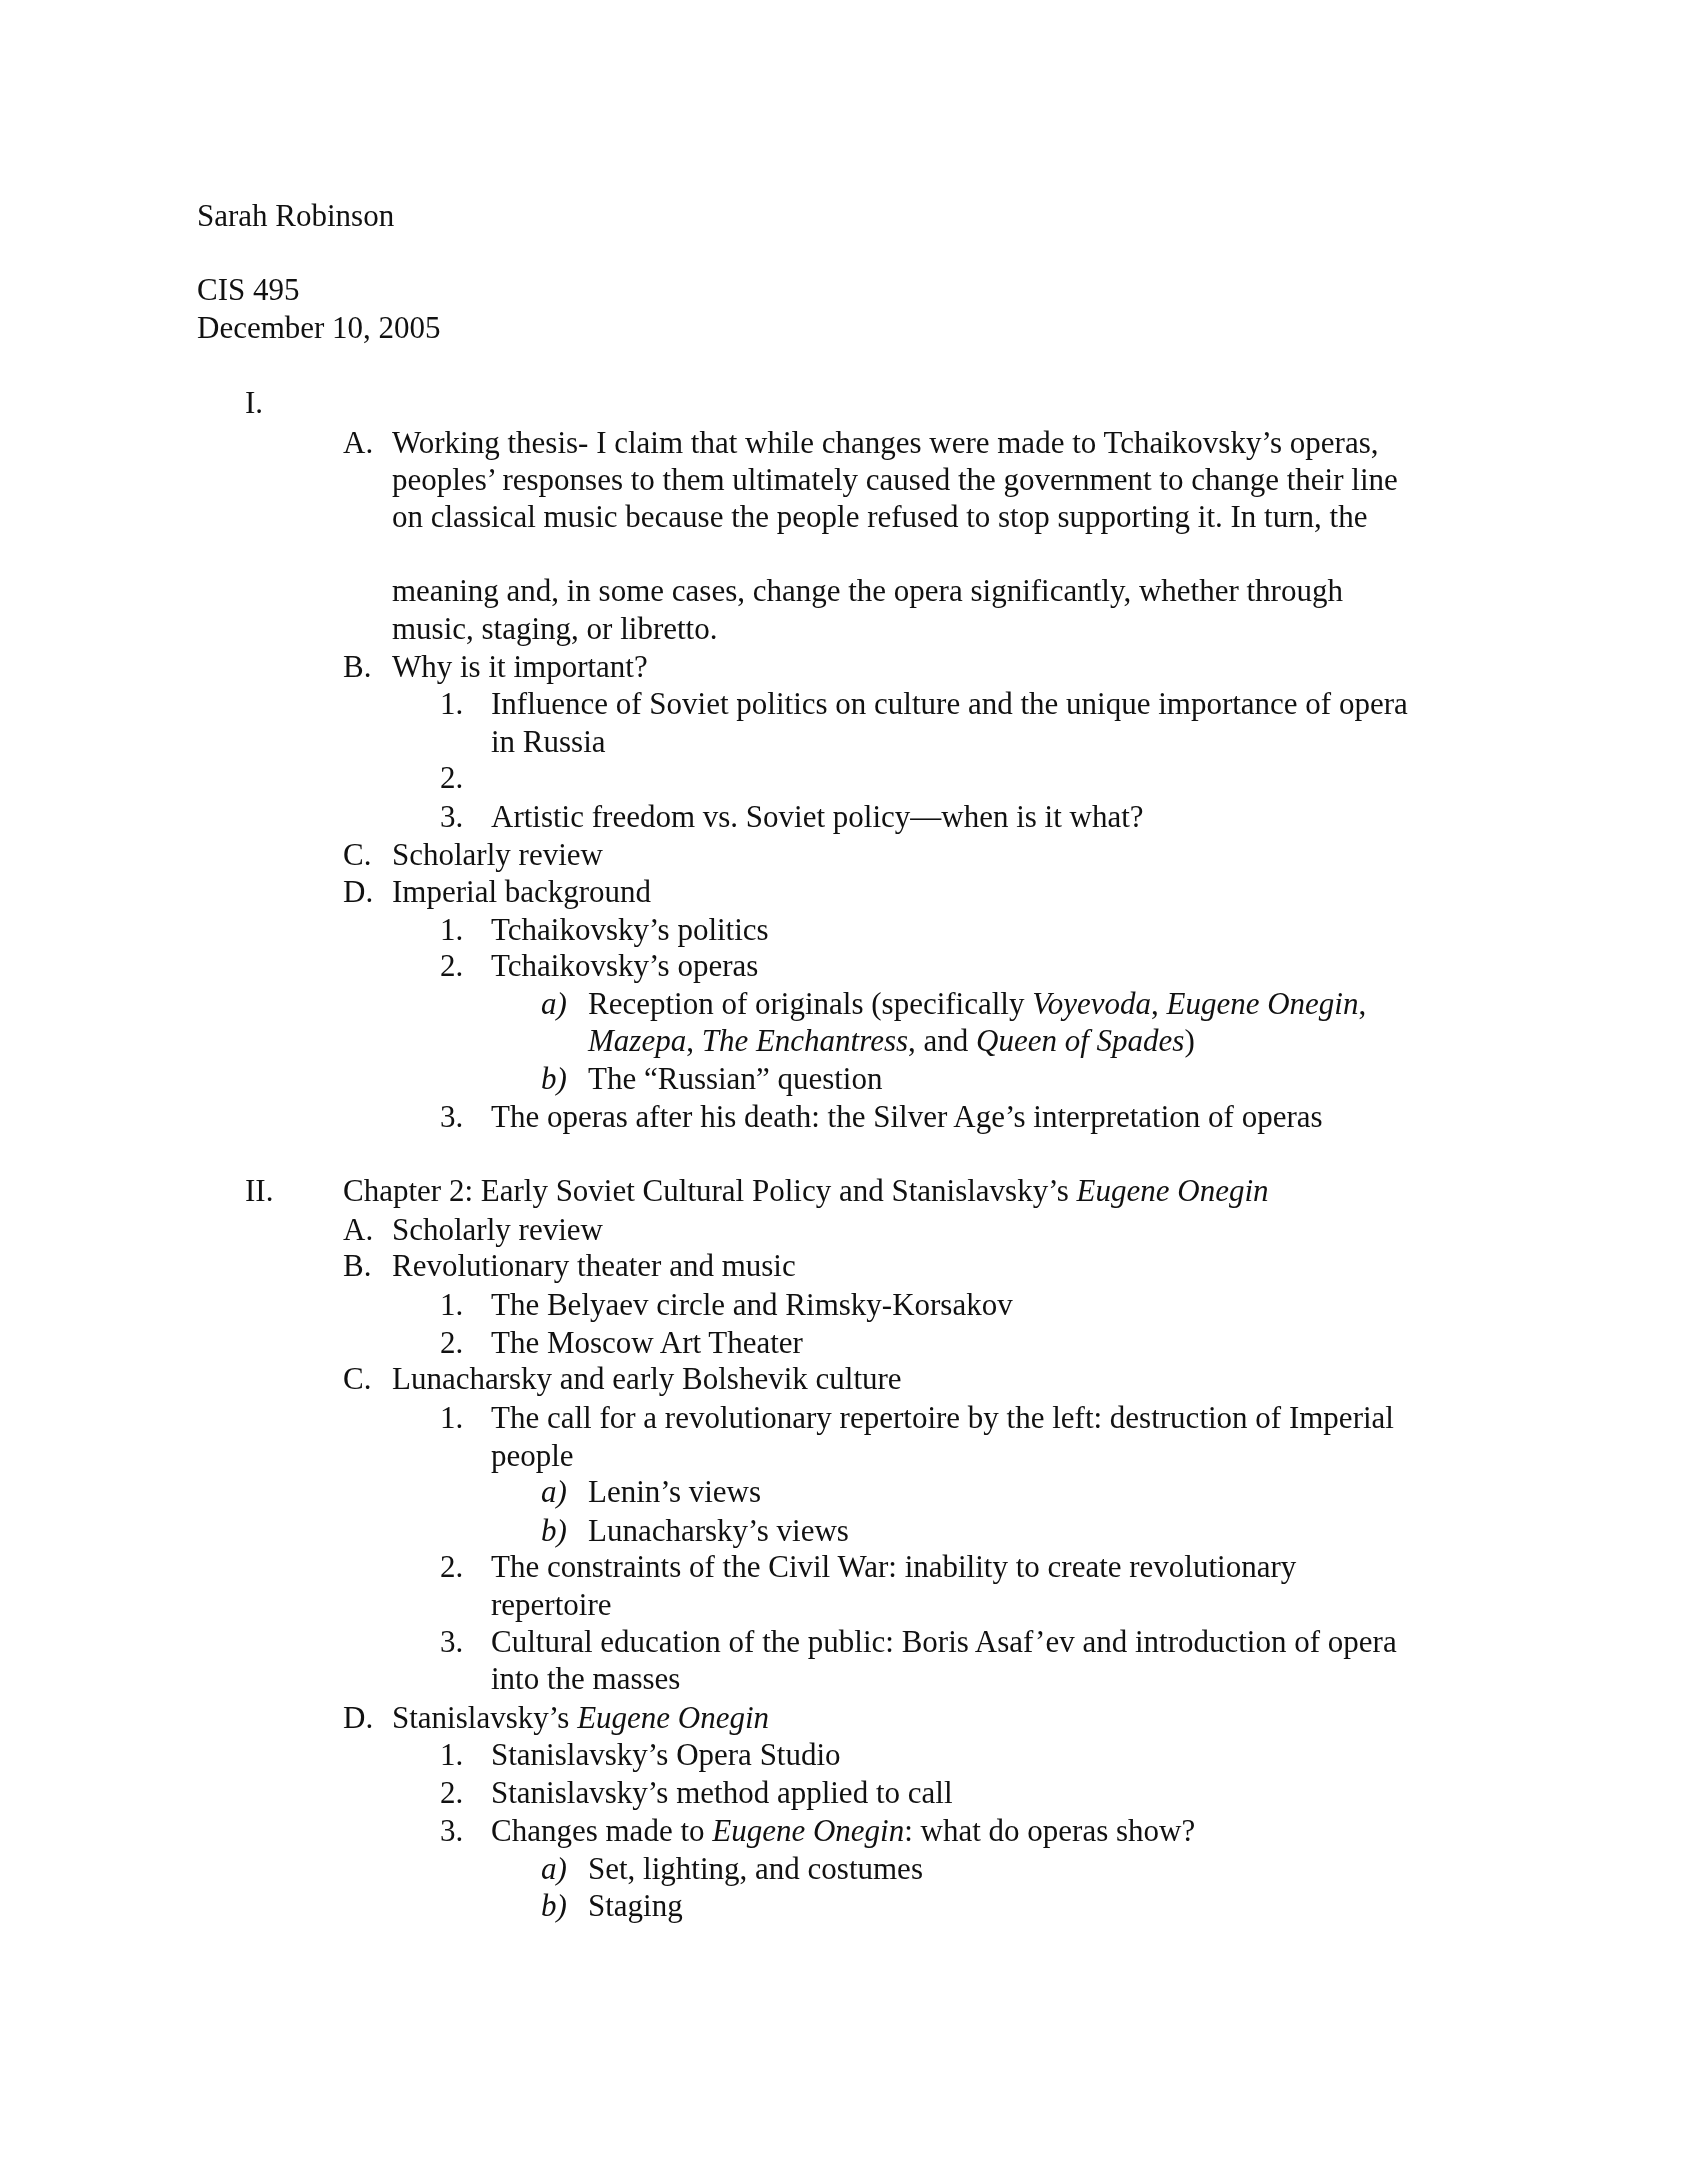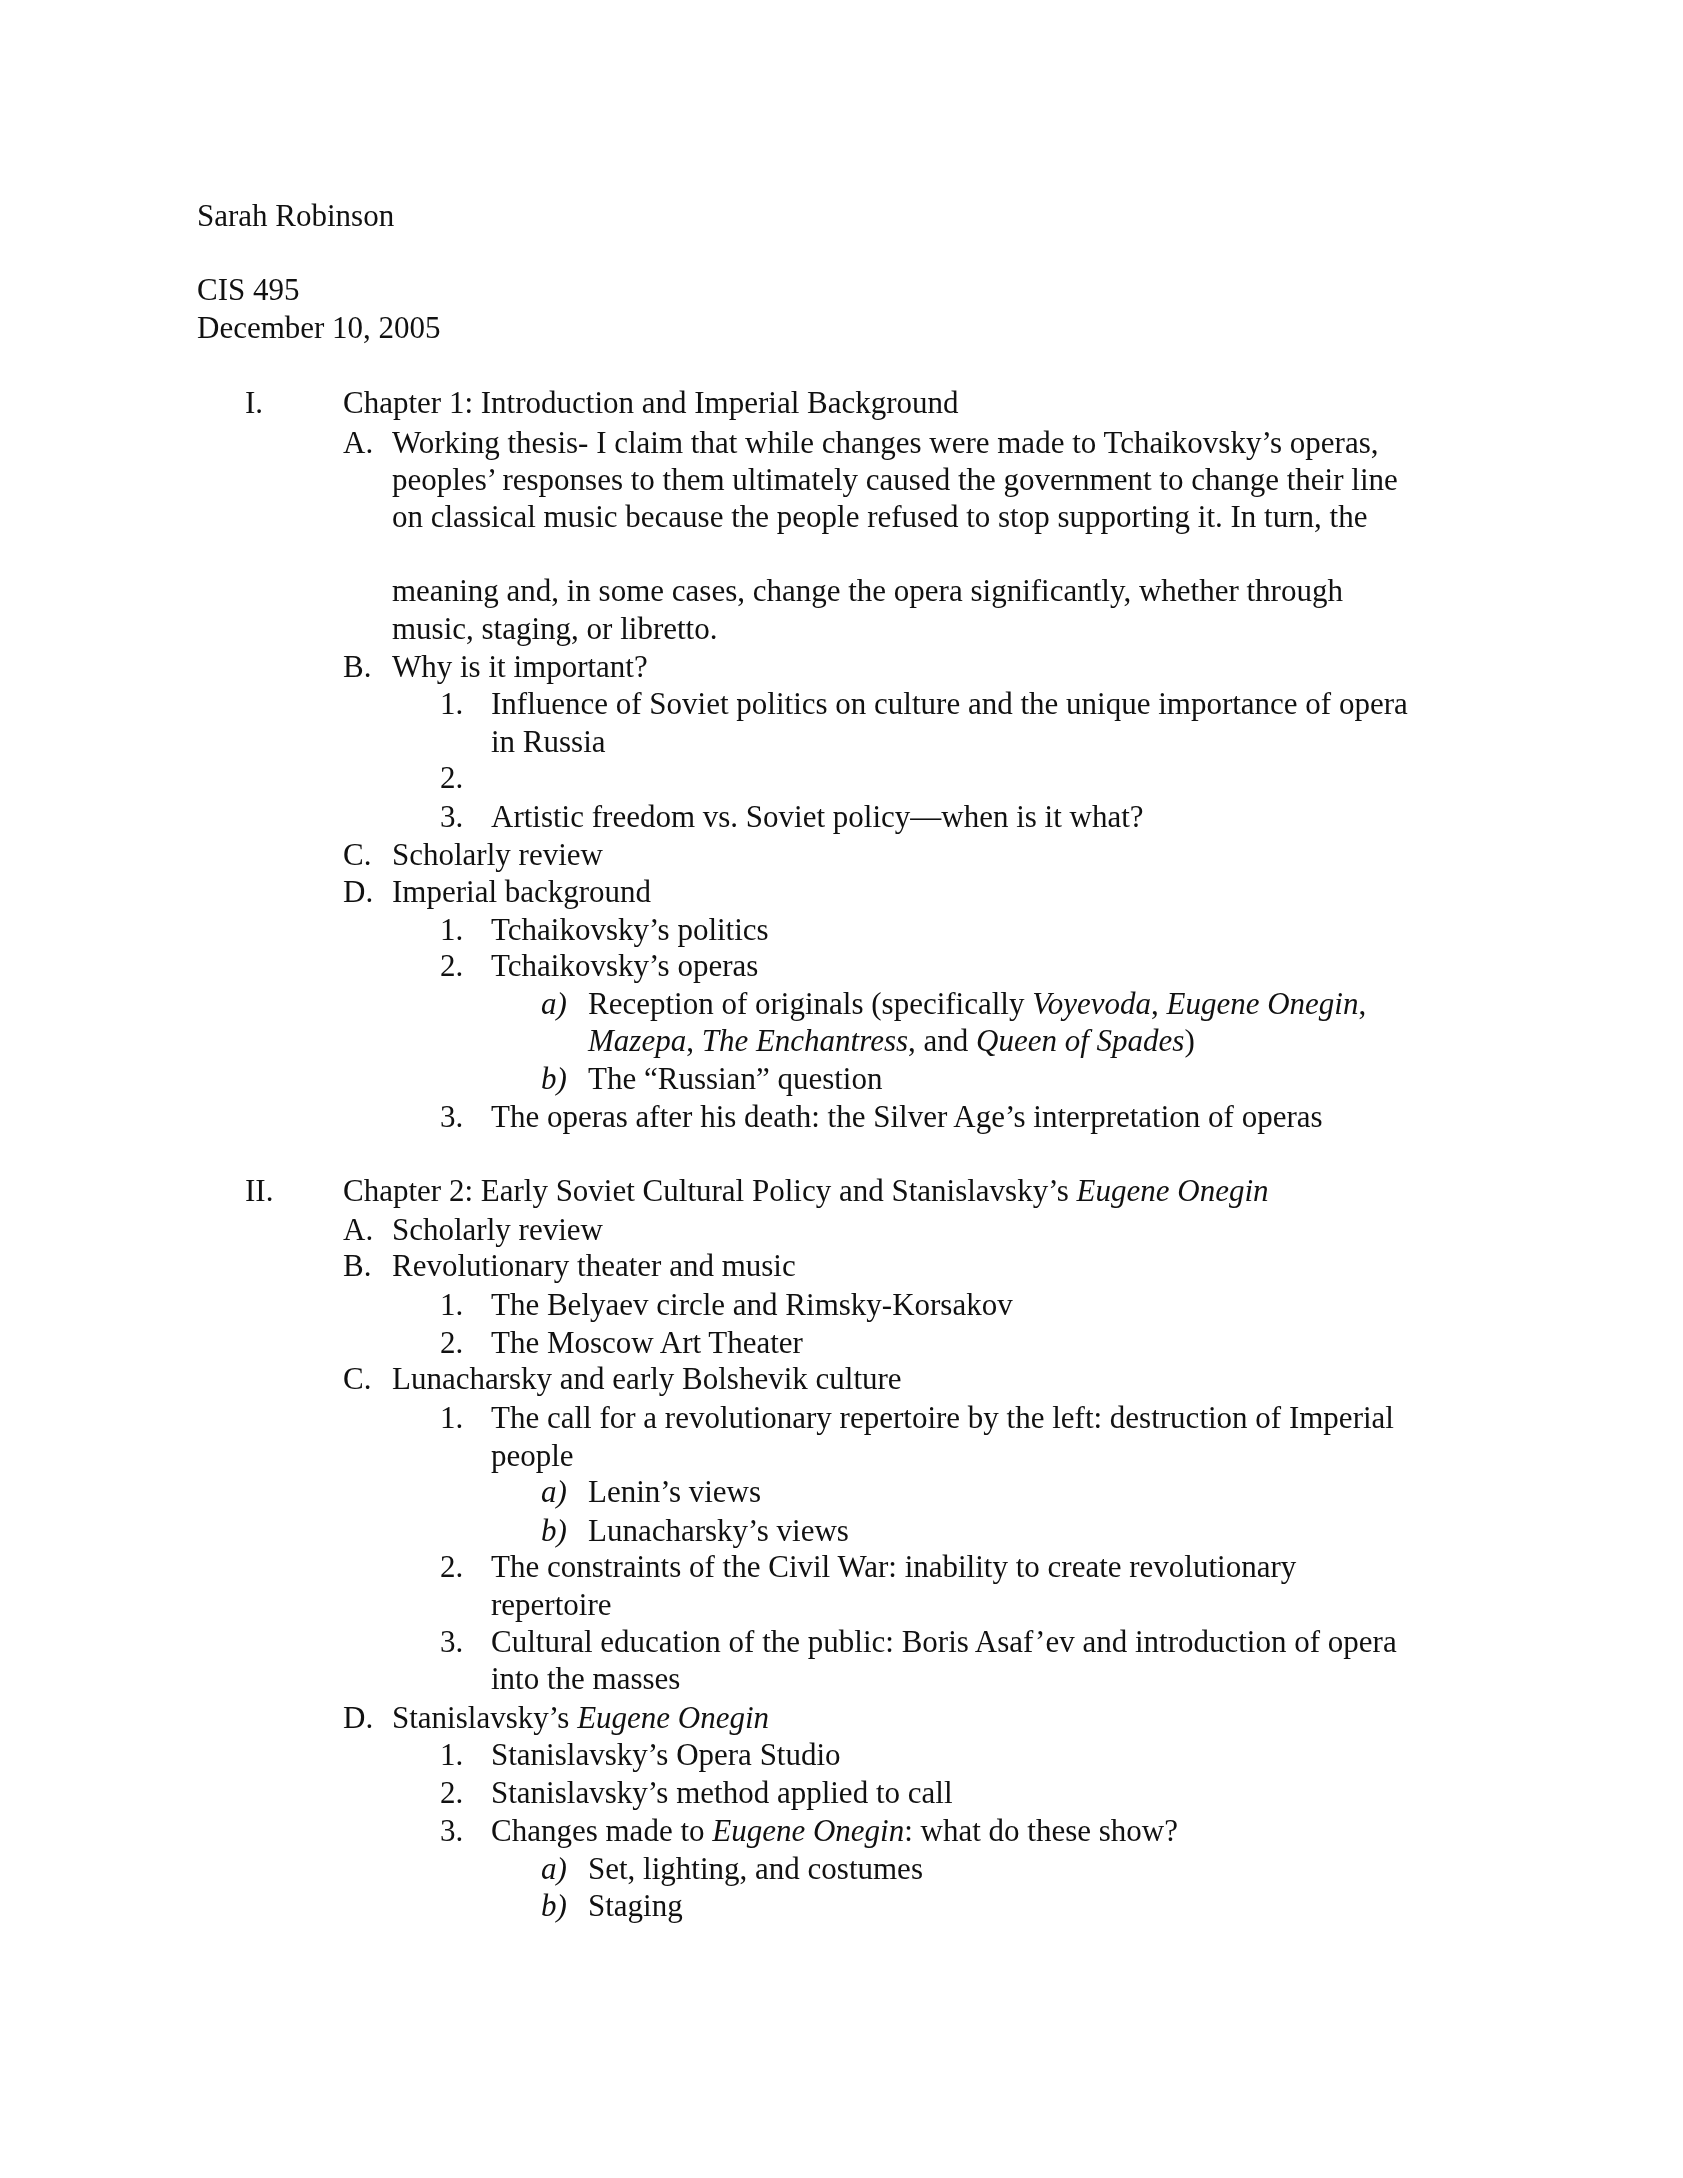--- a/index.html
+++ b/index.html
@@ -19,21 +19,20 @@
 </head>
 <body>
 
 <div class="page">
 
   <div class="ln" style="left:197px;top:197px">Sarah Robinson</div>
   <div class="ln" style="left:197px;top:271px">CIS 495</div>
   <div class="ln" style="left:197px;top:309px">December 10, 2005</div>
 
   <div class="ln" style="left:245px;top:384px">I.</div>
-  <div class="ln" style="left:343px;top:384px">Chapter 1:  Introduction and Imperial Background</div>
 
   <div class="ln" style="left:343px;top:424px">A.</div>
   <div class="ln" style="left:392px;top:424px">Working thesis- I claim that while changes were made to Tchaikovsky’s operas,</div>
   <div class="ln" style="left:392px;top:461px">peoples’ responses to them ultimately caused the government to change their line</div>
   <div class="ln" style="left:392px;top:498px">on classical music because the people refused to stop supporting it.  In turn, the</div>
   <div class="ln" style="left:392px;top:572px">meaning and, in some cases, change the opera significantly, whether through</div>
   <div class="ln" style="left:392px;top:610px">music, staging, or libretto.</div>
 
   <div class="ln" style="left:343px;top:648px">B.</div>
   <div class="ln" style="left:392px;top:648px">Why is it important?</div>
@@ -91,20 +90,20 @@
   <div class="ln" style="left:491px;top:1623px">Cultural education of the public: Boris Asaf’ev and introduction of opera</div>
   <div class="ln" style="left:491px;top:1660px">into the masses</div>
 
   <div class="ln" style="left:343px;top:1699px">D.</div>
   <div class="ln" style="left:392px;top:1699px"><span>Stanislavsky’s </span><span class="it">Eugene Onegin</span></div>
   <div class="ln" style="left:440px;top:1736px">1.</div>
   <div class="ln" style="left:491px;top:1736px">Stanislavsky’s Opera Studio</div>
   <div class="ln" style="left:440px;top:1774px">2.</div>
   <div class="ln" style="left:491px;top:1774px">Stanislavsky’s method applied to call</div>
   <div class="ln" style="left:440px;top:1812px">3.</div>
-  <div class="ln" style="left:491px;top:1812px"><span>Changes made to </span><span class="it">Eugene Onegin</span><span>: what do these show?</span></div>
+  <div class="ln" style="left:491px;top:1812px"><span>Changes made to </span><span class="it">Eugene Onegin</span><span>: what do operas show?</span></div>
   <div class="ln it" style="left:541px;top:1850px">a)</div>
   <div class="ln" style="left:588px;top:1850px">Set, lighting, and costumes</div>
   <div class="ln it" style="left:541px;top:1887px">b)</div>
   <div class="ln" style="left:588px;top:1887px">Staging</div>
 
 </div>
 
 
 </body></html>

